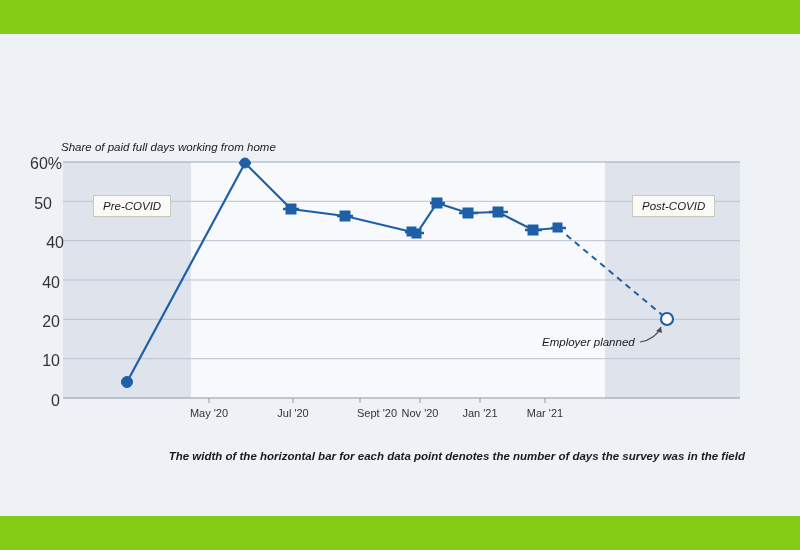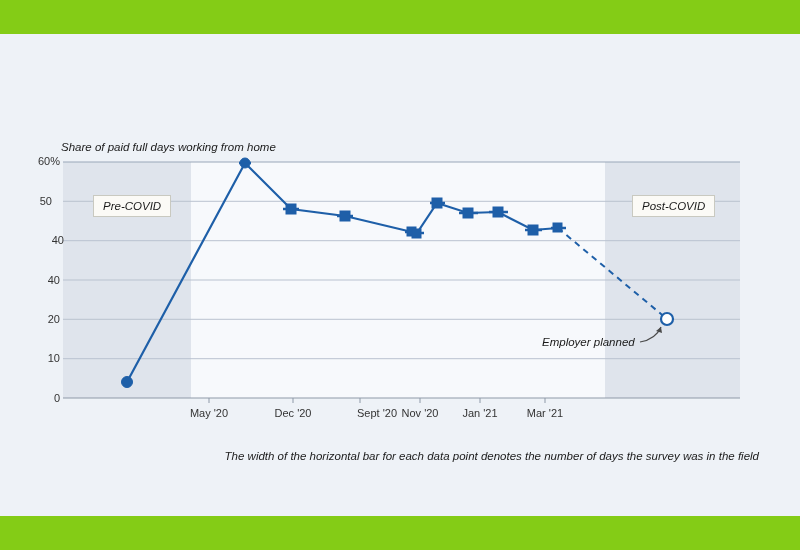--- a/index.html
+++ b/index.html
@@ -40,21 +40,21 @@
     top: 141px;
     font-style: italic;
     font-size: 11.5px;
     color: #1a1a1a;
     white-space: nowrap;
   }
   .ytick {
     position: absolute;
     text-align: right;
     width: 30px;
-    font-size: 11px;
+    font-size: 16px;
     color: #333333;
   }
   .xtick {
     position: absolute;
     text-align: center;
     font-size: 11px;
     color: #333333;
     white-space: nowrap;
   }
   .band-label {
@@ -69,26 +69,27 @@
   }
   .annot {
     position: absolute;
     font-style: italic;
     font-size: 11.5px;
     color: #1a1a1a;
     white-space: nowrap;
   }
   .footnote {
     position: absolute;
-    right: 41px;
+    right: 55px;
     font-style: italic;
     font-size: 11.5px;
     color: #1a1a1a;
     text-align: right;
     white-space: nowrap;
+    font-weight: bold;
   }
 </style>
 </head>
 <body>
 
 <div id="stage">
   <div id="panel"></div>
 
   <svg id="chart-area" viewBox="0 0 800 550" xmlns="http://www.w3.org/2000/svg">
 
@@ -162,21 +163,21 @@
 
   <div class="ytick" style="left:30px; top:155px;">60%</div>
   <div class="ytick" style="left:22px; top:195px;">50</div>
   <div class="ytick" style="left:34px; top:234px;">40</div>
   <div class="ytick" style="left:30px; top:274px;">40</div>
   <div class="ytick" style="left:30px; top:313px;">20</div>
   <div class="ytick" style="left:30px; top:352px;">10</div>
   <div class="ytick" style="left:30px; top:392px;">0</div>
 
   <div class="xtick" style="left:179px; top:407px; width:60px;">May '20</div>
-  <div class="xtick" style="left:263px; top:407px; width:60px;">Dec '20</div>
+  <div class="xtick" style="left:263px; top:407px; width:60px;">Jul '20</div>
   <div class="xtick" style="left:344px; top:407px; width:66px;">Sept '20</div>
   <div class="xtick" style="left:390px; top:407px; width:60px;">Nov '20</div>
   <div class="xtick" style="left:450px; top:407px; width:60px;">Jan '21</div>
   <div class="xtick" style="left:515px; top:407px; width:60px;">Mar '21</div>
 
   <div class="band-label" style="left:93px; top:195px;">Pre-COVID</div>
   <div class="band-label" style="left:632px; top:195px;">Post-COVID</div>
 
   <div class="annot" style="left:542px; top:336px;">Employer planned</div>
 

